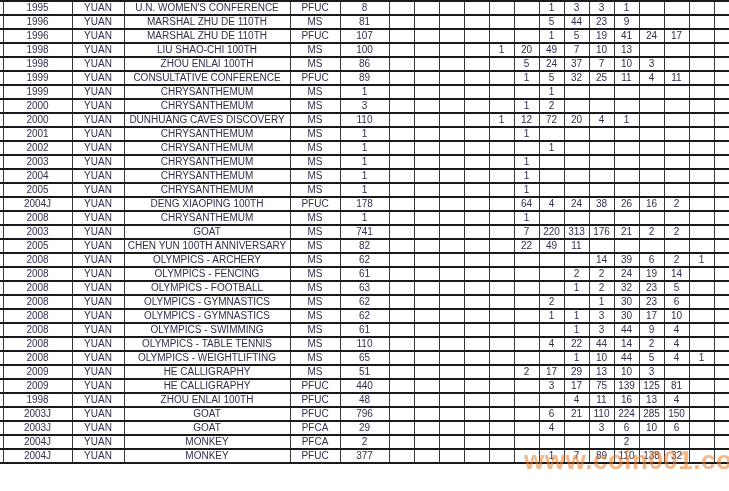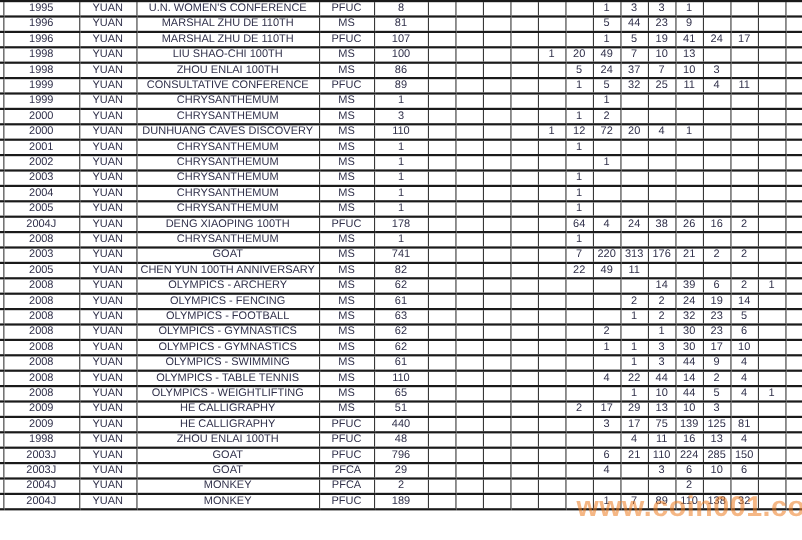--- a/index.html
+++ b/index.html
@@ -773,21 +773,21 @@
           <td></td>
           <td></td>
           <td></td>
         </tr>
         <tr>
           <td></td>
           <td>2004J</td>
           <td>YUAN</td>
           <td>MONKEY</td>
           <td>PFUC</td>
-          <td>189</td>
+          <td>377</td>
           <td></td>
           <td></td>
           <td></td>
           <td></td>
           <td></td>
           <td></td>
           <td>1</td>
           <td>7</td>
           <td>89</td>
           <td>110</td>

